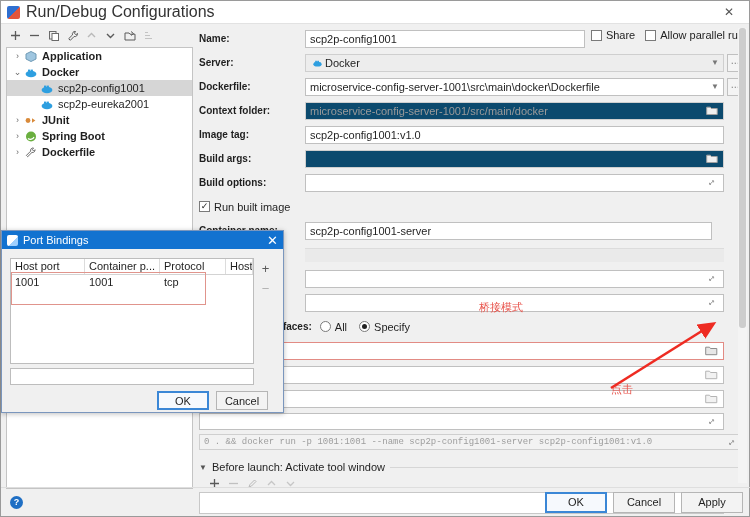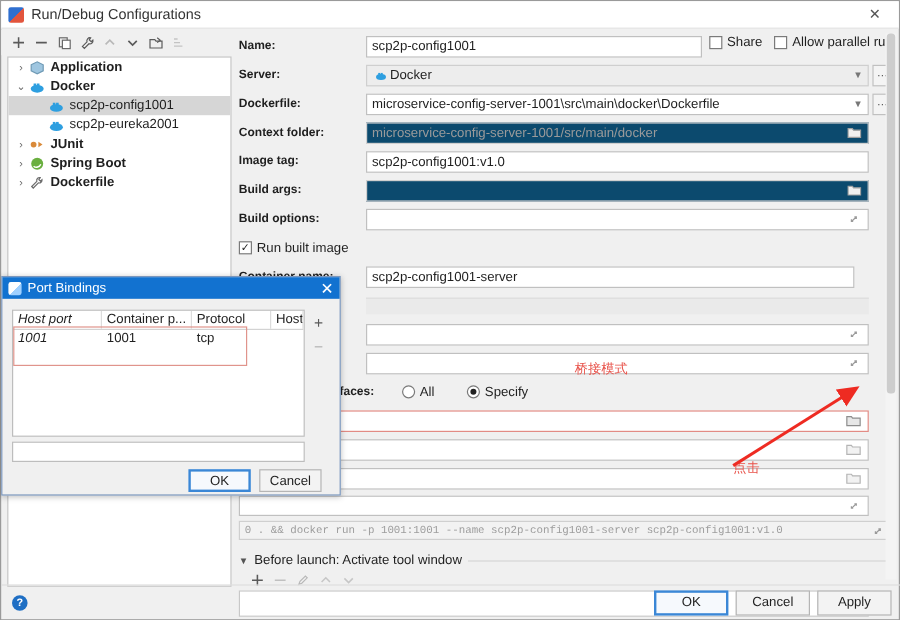--- a/index.html
+++ b/index.html
@@ -26,21 +26,21 @@
     display: flex; align-items: center;
     padding-left: 6px;
   }
   .titlebar .app-icon {
     width: 13px; height: 13px;
     background: linear-gradient(135deg,#2f6fd0 0 50%, #e2553d 50% 100%);
     border-radius: 2px;
     margin-right: 6px;
     flex: none;
   }
-  .titlebar .title { font-size: 12px; color: #333; }
+  .titlebar .title { font-size: 16px; color: #333; }
   .titlebar .win-close {
     margin-left: auto;
     width: 40px; height: 22px;
     display: flex; align-items: center; justify-content: center;
     color: #555; font-size: 12px;
   }
   
   .tree-toolbar {
     position: absolute; left: 0; top: 24px;
     width: 192px; height: 21px;
@@ -107,21 +107,21 @@
     flex: none; display: flex; align-items: center; justify-content: center;
     width: 15px; color: #8a8a8a;
   }
   .chk { display: inline-flex; align-items: center; gap: 4px; font-size: 11px; }
   .chkbox {
     width: 11px; height: 11px; background: #fff;
     border: 1px solid #7a7a7a; flex: none;
     display: flex; align-items: center; justify-content: center;
     font-size: 9px; color: #222; line-height: 1;
   }
-  .radio { display: inline-flex; align-items: center; gap: 4px; font-size: 11px; margin-left: 15px; }
+  .radio { display: inline-flex; align-items: center; gap: 4px; font-size: 11px; }
   .radiobox {
     width: 11px; height: 11px; border-radius: 50%;
     background: #fff; border: 1px solid #7a7a7a; flex: none;
     position: relative;
   }
   .radiobox.on::after {
     content:""; position:absolute; left:2px; top:2px;
     width:5px; height:5px; border-radius:50%; background:#222;
   }
   .top-chks {
@@ -194,21 +194,21 @@
     overflow: hidden;
   }
   .thead { display: flex; height: 16px; border-bottom: 1px solid #d3d3d3; }
   .th {
     font-size: 11px; padding: 1px 4px;
     border-right: 1px solid #dcdcdc;
     overflow: hidden; white-space: nowrap;
   }
   .trow { display: flex; height: 15px; }
   .td { font-size: 11px; padding: 1px 4px; overflow: hidden; white-space: nowrap; }
-  .c0 { width: 74px; font-style: italic; } .c1 { width: 75px; } .c2 { width: 66px; } .c3 { flex: 1; }
+  .c0 { width: 74px; } .c1 { width: 75px; } .c2 { width: 66px; } .c3 { flex: 1; }
   .tbl-side {
     width: 19px; margin-left: 2px;
     display: flex; flex-direction: column; align-items: center;
     gap: 7px; padding-top: 4px;
   }
   .side-btn { font-size: 13px; color: #5a5a5a; line-height: 1; }
   .side-btn.dim { color: #b0b0b0; }
   .redrow-overlay {
     position: absolute; left: 9px; top: 23px;
     width: 195px; height: 33px;

